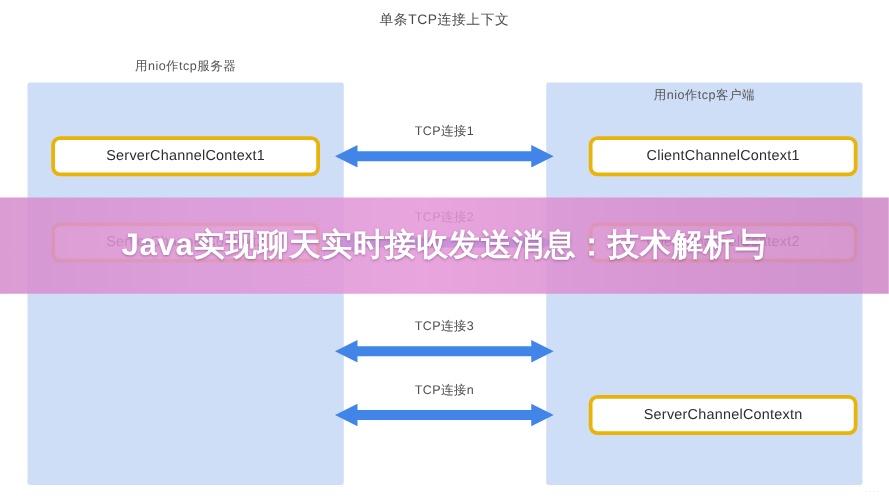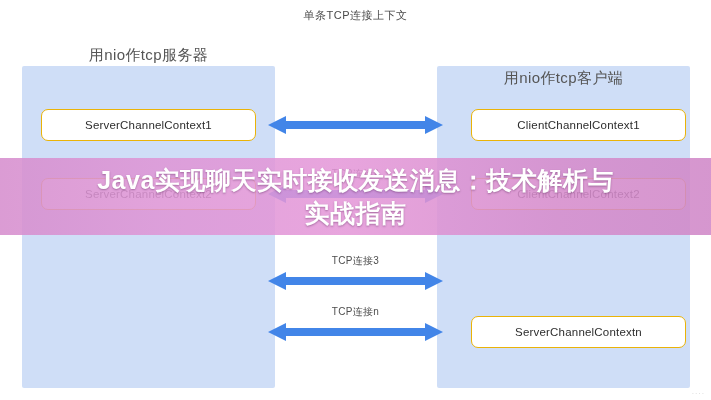--- a/index.html
+++ b/index.html
@@ -16,29 +16,29 @@
   }
 
   .panel{
     position:absolute;top:66px;height:322px;
     background:#cfdef7;border-radius:2px;
   }
   .panel.server{left:22px;width:253px;}
   .panel.client{left:437px;width:253px;}
 
   .panel-title{
-    position:absolute;top:46px;font-size:15px;color:#555;
+    position:absolute;top:46px;font-size:10px;color:#555;
     text-align:center;letter-spacing:.4px;
   }
   .panel-title.server{left:22px;width:253px;}
   .panel-title.client{left:437px;width:253px;margin-top:23px;}
 
   .node{
     position:absolute;height:32px;width:215px;
-    background:#ffffff;border:1px solid #eab308;border-radius:7px;
+    background:#ffffff;border:3px solid #eab308;border-radius:7px;
     box-sizing:border-box;
     display:flex;align-items:center;justify-content:center;
     font-size:11.5px;color:#2d2d2d;letter-spacing:.2px;
   }
   .node.server{left:41px;}
   .node.client{left:456px;margin-left:15px;}
 
   .arrow-wrap{position:absolute;left:268px;width:175px;height:26px;}
   .arrow-label{
     position:absolute;left:0;top:-14px;width:175px;text-align:center;
@@ -80,20 +80,21 @@
 
   <div class="panel server"></div>
   <div class="panel client"></div>
 
   <div class="panel-title server">用nio作tcp服务器</div>
   <div class="panel-title client">用nio作tcp客户端</div>
 
   <div class="node server" style="top:109px">ServerChannelContext1</div>
   <div class="node client" style="top:109px">ClientChannelContext1</div>
   <div class="arrow-wrap" style="top:112px">
+    <div class="arrow-label">TCP连接1</div>
     <svg class="arrow-svg" width="175" height="18" viewBox="0 0 175 18">
       <polygon points="0,9 18,0 18,5 157,5 157,0 175,9 157,18 157,13 18,13 18,18" fill="#4285e8"></polygon>
     </svg>
   </div>
 
   <div class="node server" style="top:178px">ServerChannelContext2</div>
   <div class="node client" style="top:178px">ClientChannelContext2</div>
   <div class="arrow-wrap" style="top:181px">
     <div class="arrow-label">TCP连接2</div>
     <svg class="arrow-svg" width="175" height="18" viewBox="0 0 175 18">
@@ -112,18 +113,17 @@
   <div class="arrow-wrap" style="top:319px">
     <div class="arrow-label">TCP连接n</div>
     <svg class="arrow-svg" width="175" height="18" viewBox="0 0 175 18">
       <polygon points="0,9 18,0 18,5 157,5 157,0 175,9 157,18 157,13 18,13 18,18" fill="#4285e8"></polygon>
     </svg>
   </div>
 
   <div class="overlay"></div>
   <div class="overlay-text">
     <span>Java实现聊天实时接收发送消息：技术解析与</span>
-    <span>实战指南</span>
   </div>
 
   <div class="watermark">····</div>
 
 </div>
 
 </body></html>

